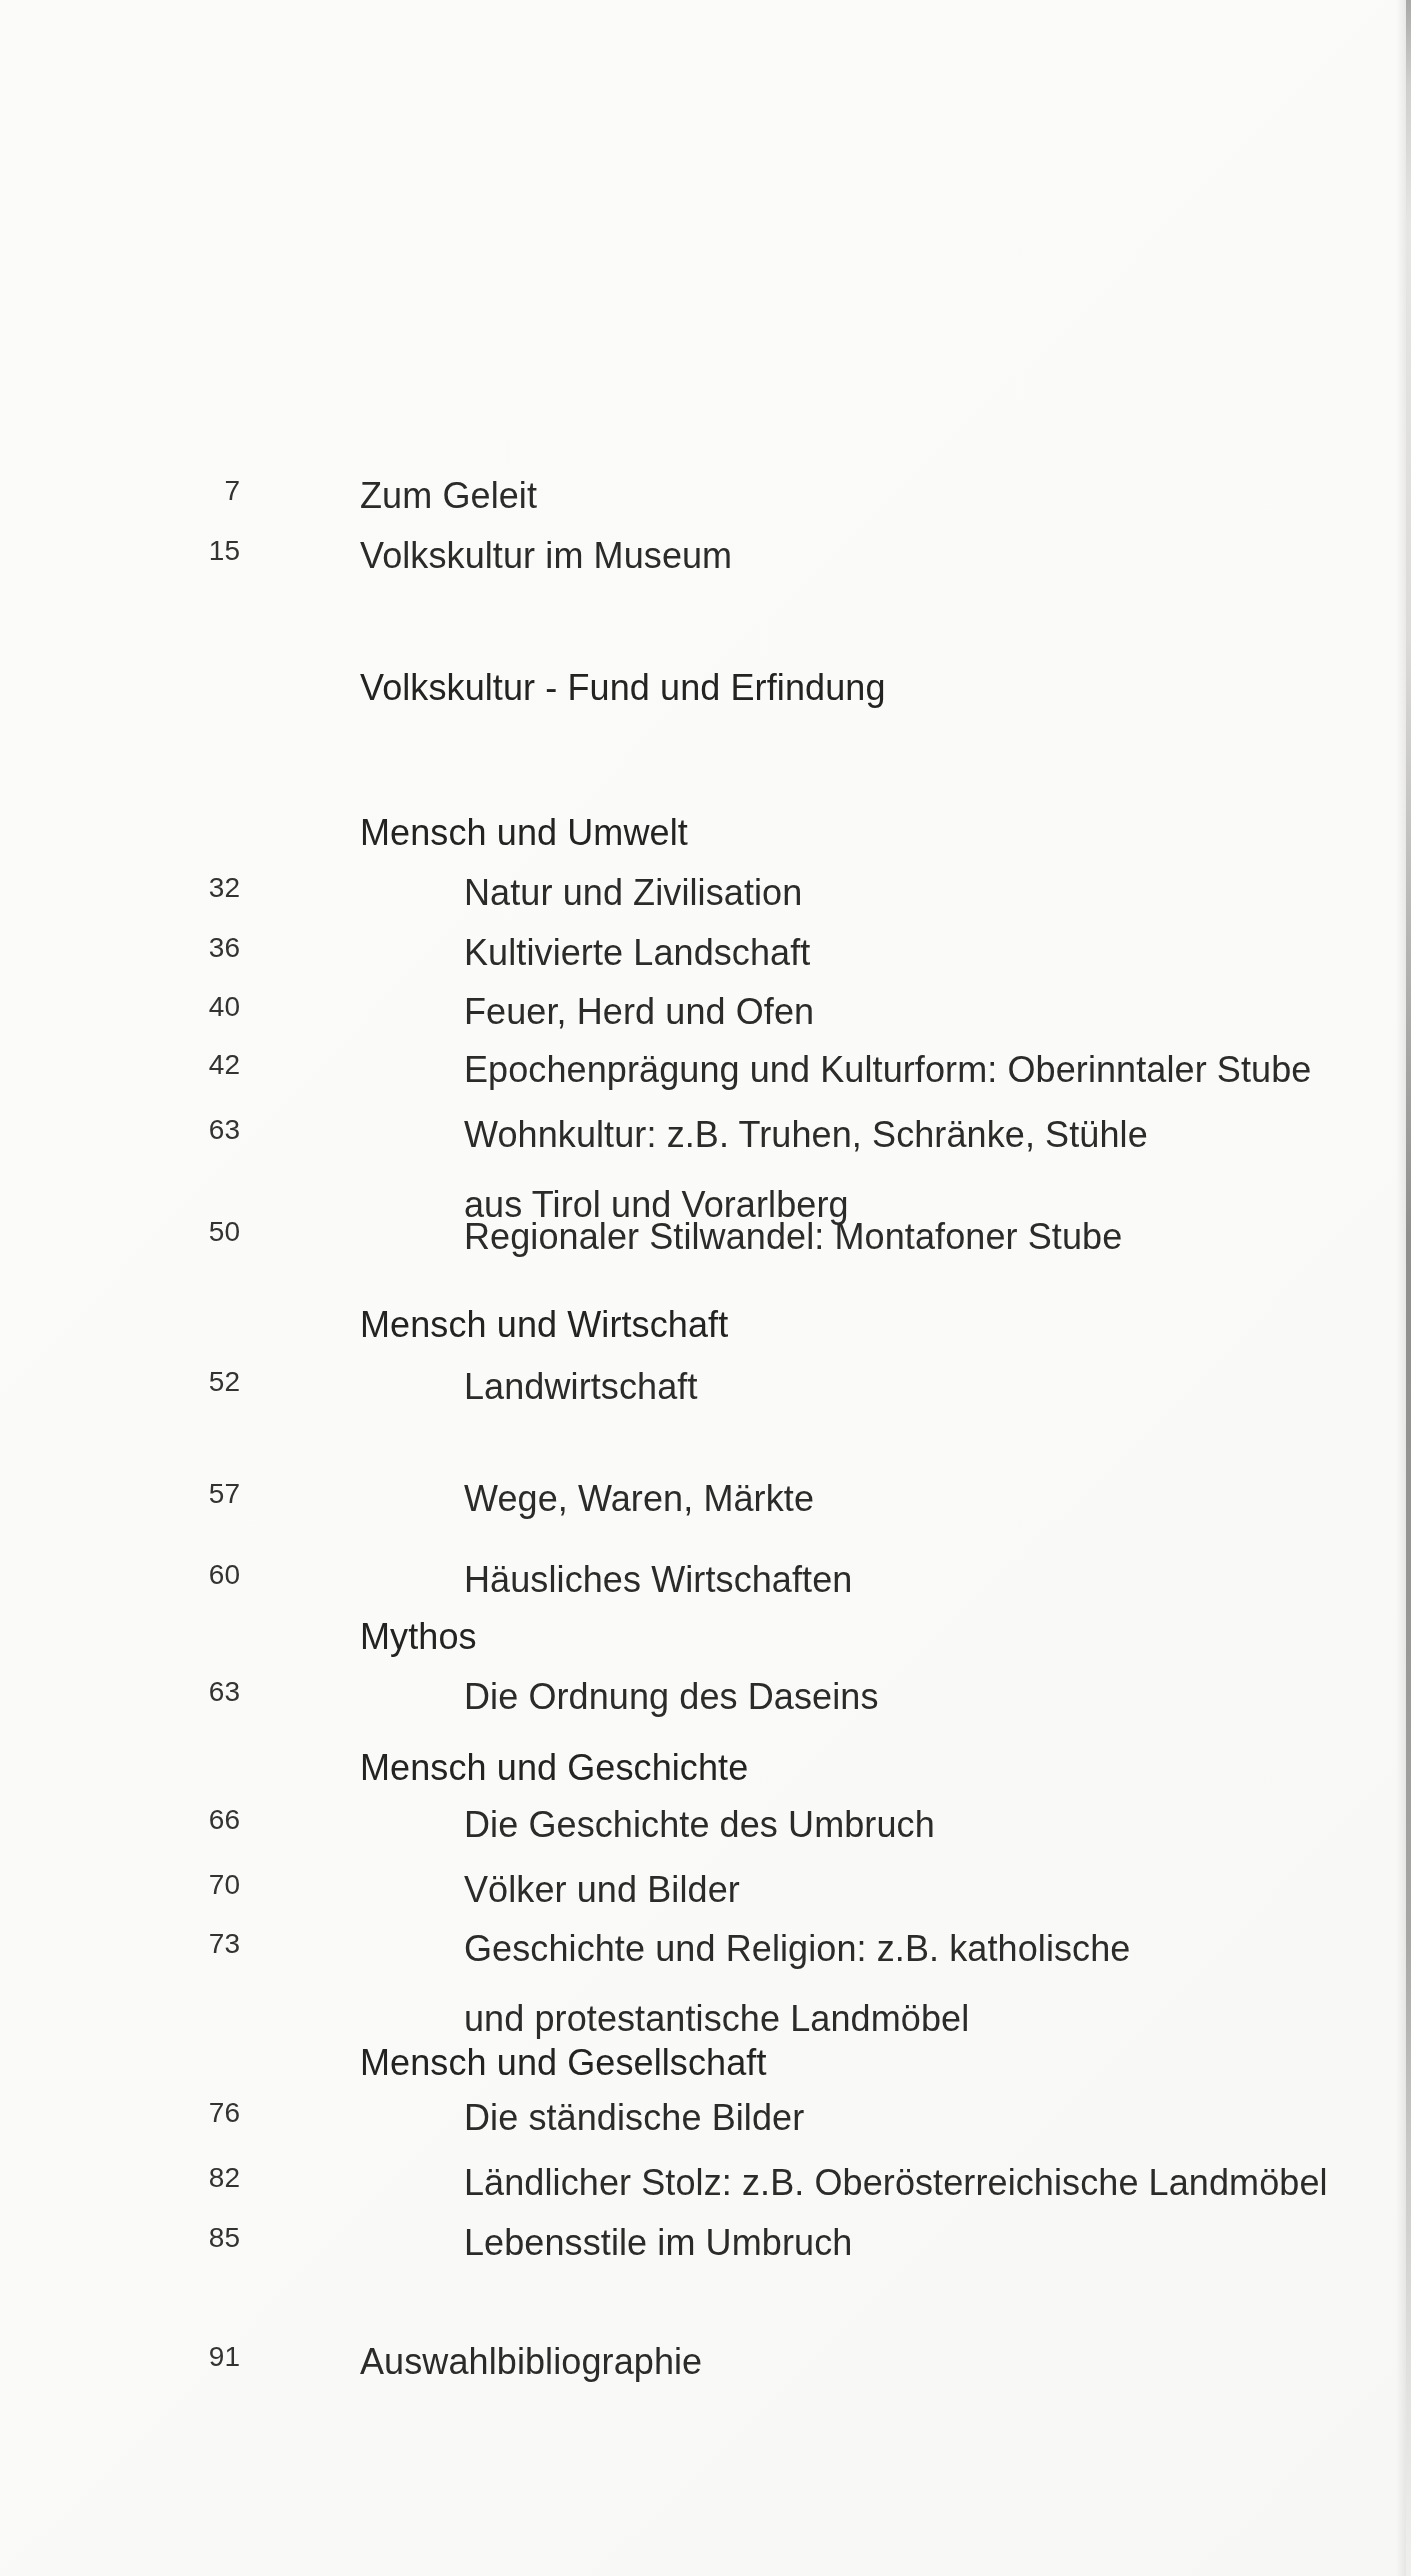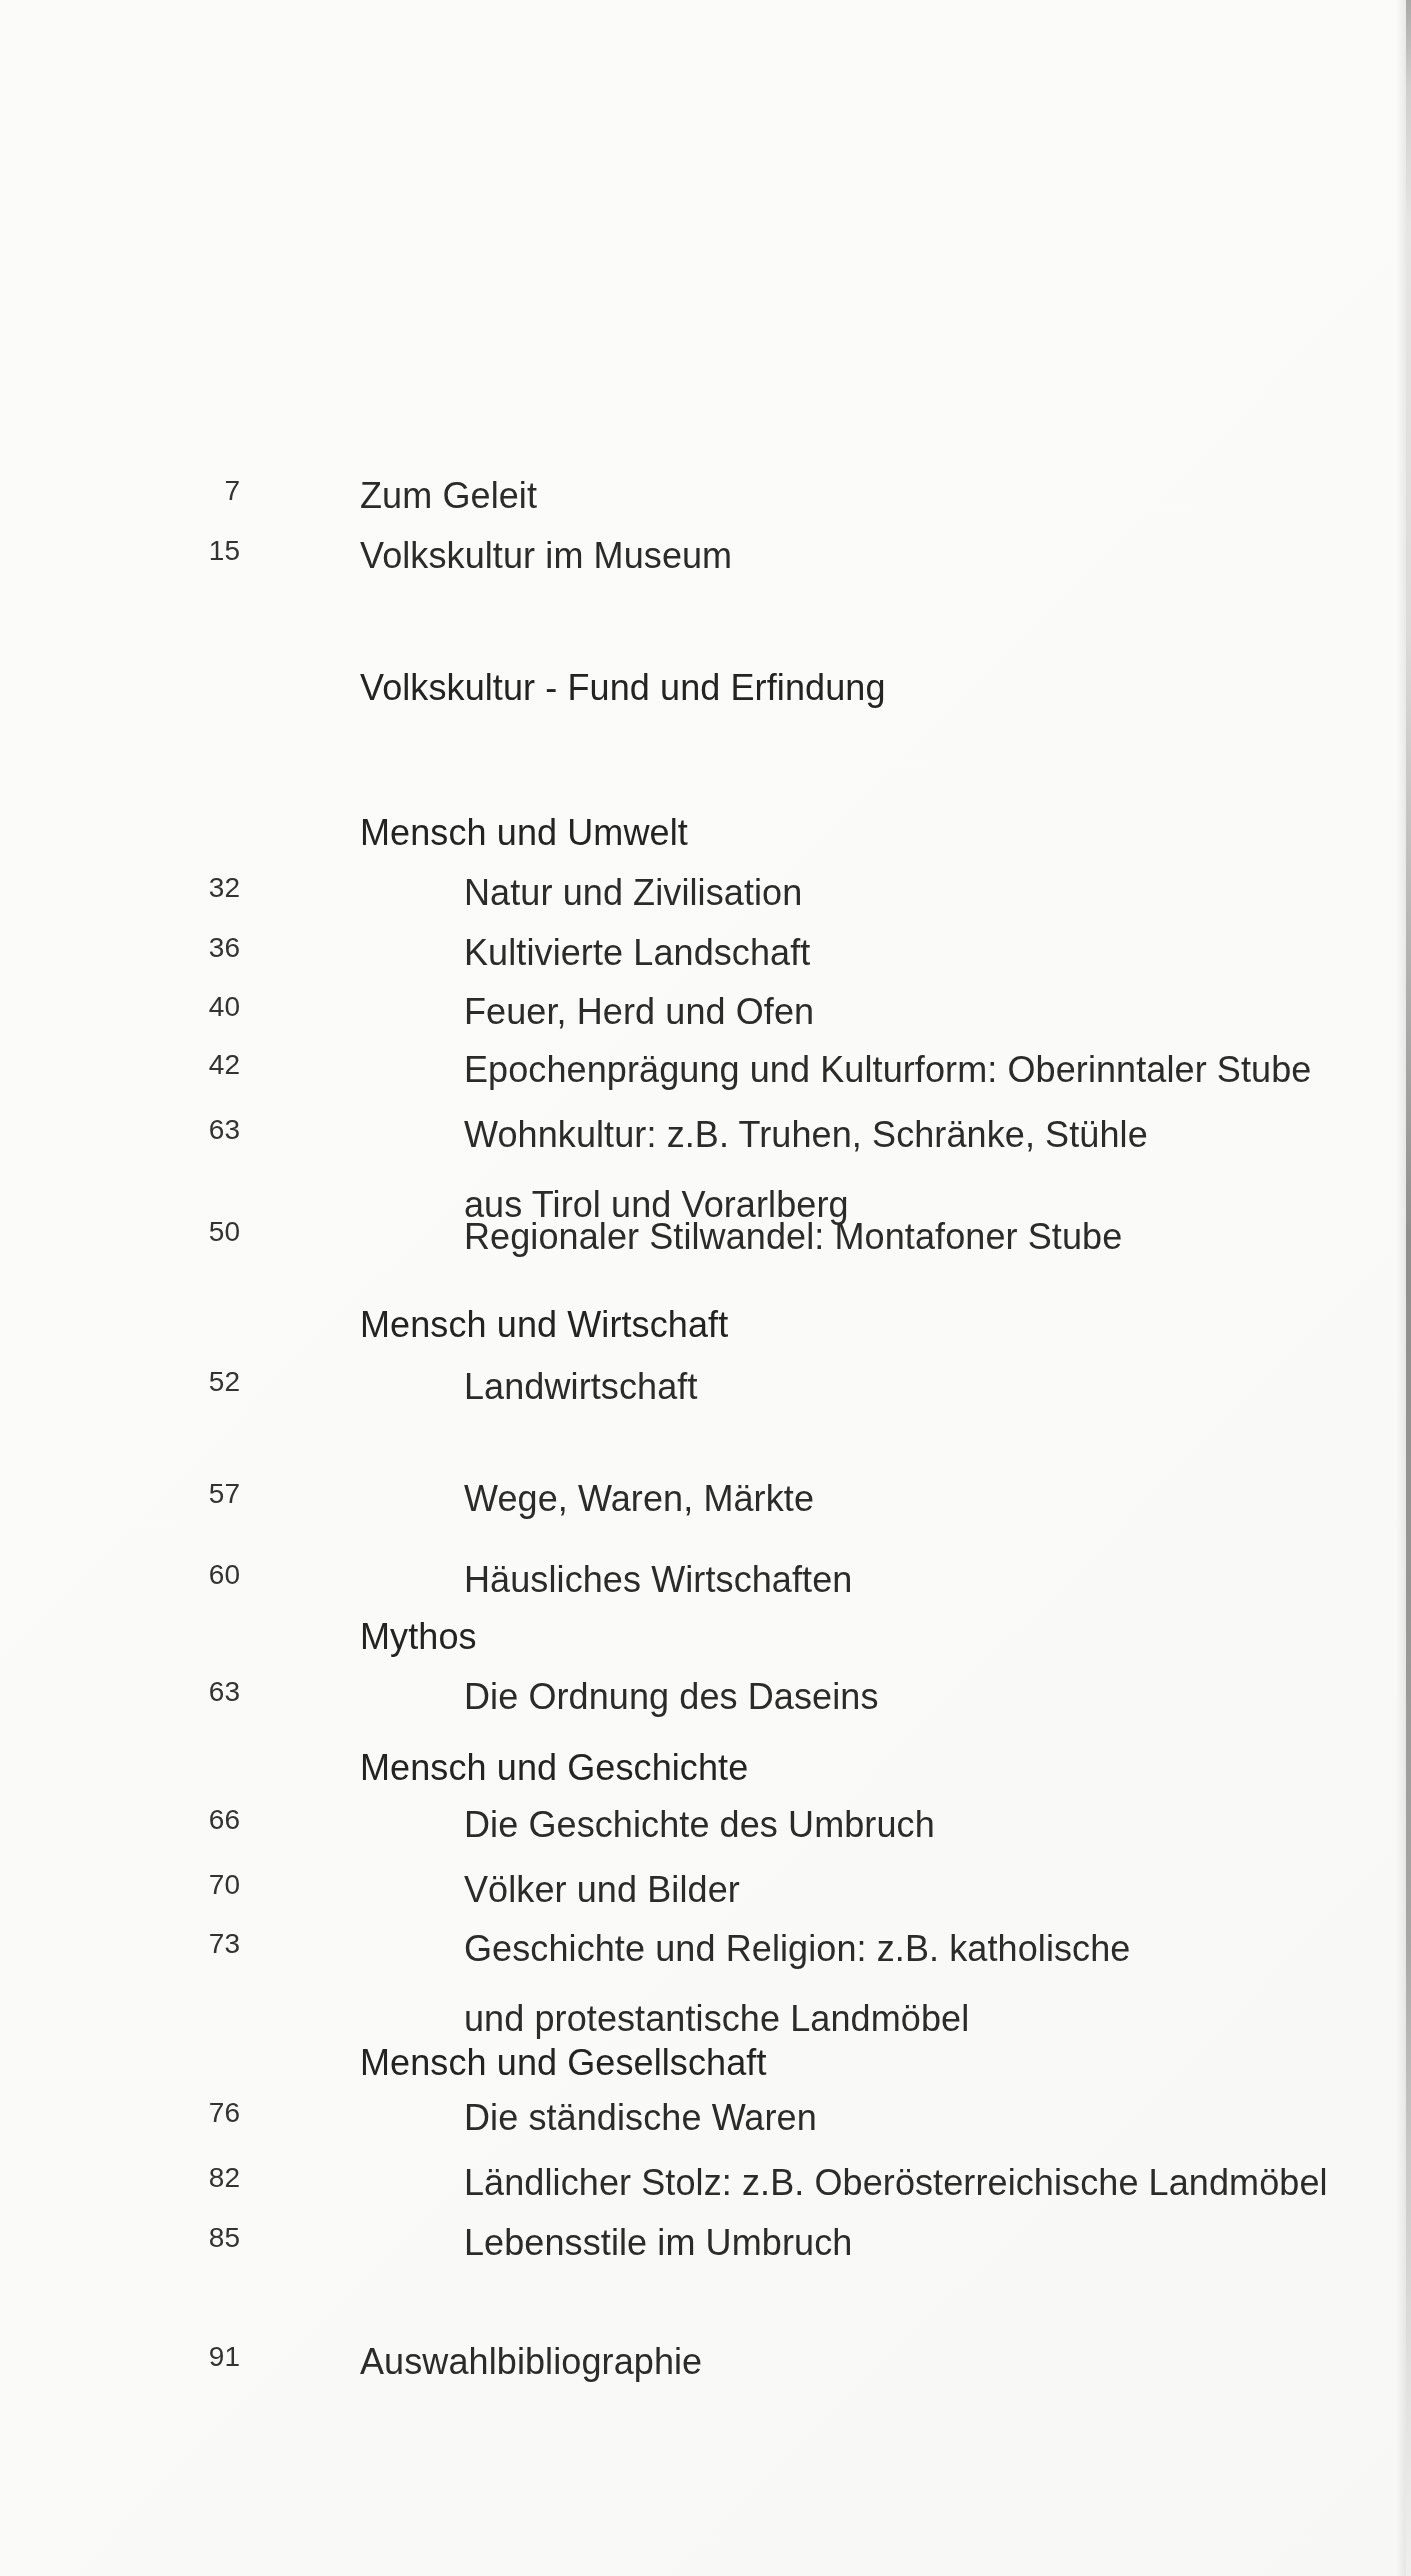--- a/index.html
+++ b/index.html
@@ -152,21 +152,21 @@
     <span class="title t1">Geschichte und Religion: z.B. katholische</span>
     <span class="title t1 line2">und protestantische Landmöbel</span>
   </div>
 
   <div class="row heading" style="top:2043px">
     <span class="title t0">Mensch und Gesellschaft</span>
   </div>
 
   <div class="row" style="top:2098px">
     <span class="num">76</span>
-    <span class="title t1">Die ständische Waren</span>
+    <span class="title t1">Die ständische Bilder</span>
   </div>
 
   <div class="row" style="top:2163px">
     <span class="num">82</span>
     <span class="title t1">Ländlicher Stolz: z.B. Oberösterreichische Landmöbel</span>
   </div>
 
   <div class="row" style="top:2223px">
     <span class="num">85</span>
     <span class="title t1">Lebensstile im Umbruch</span>

